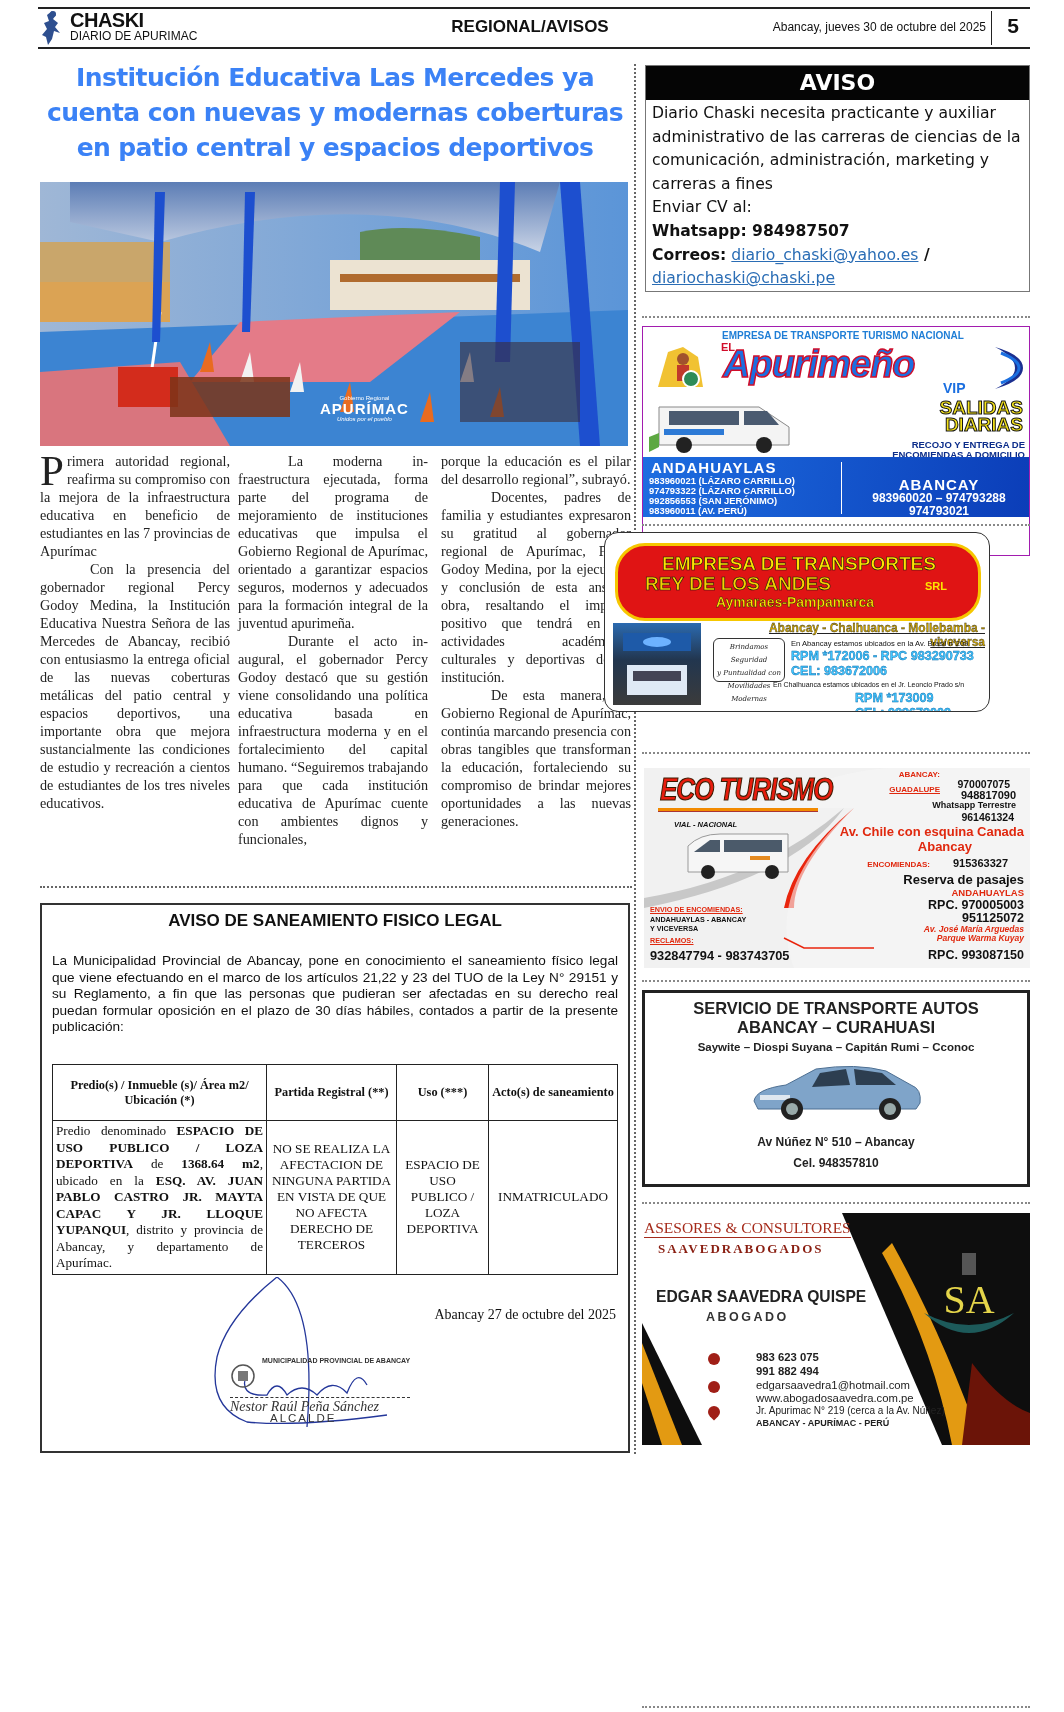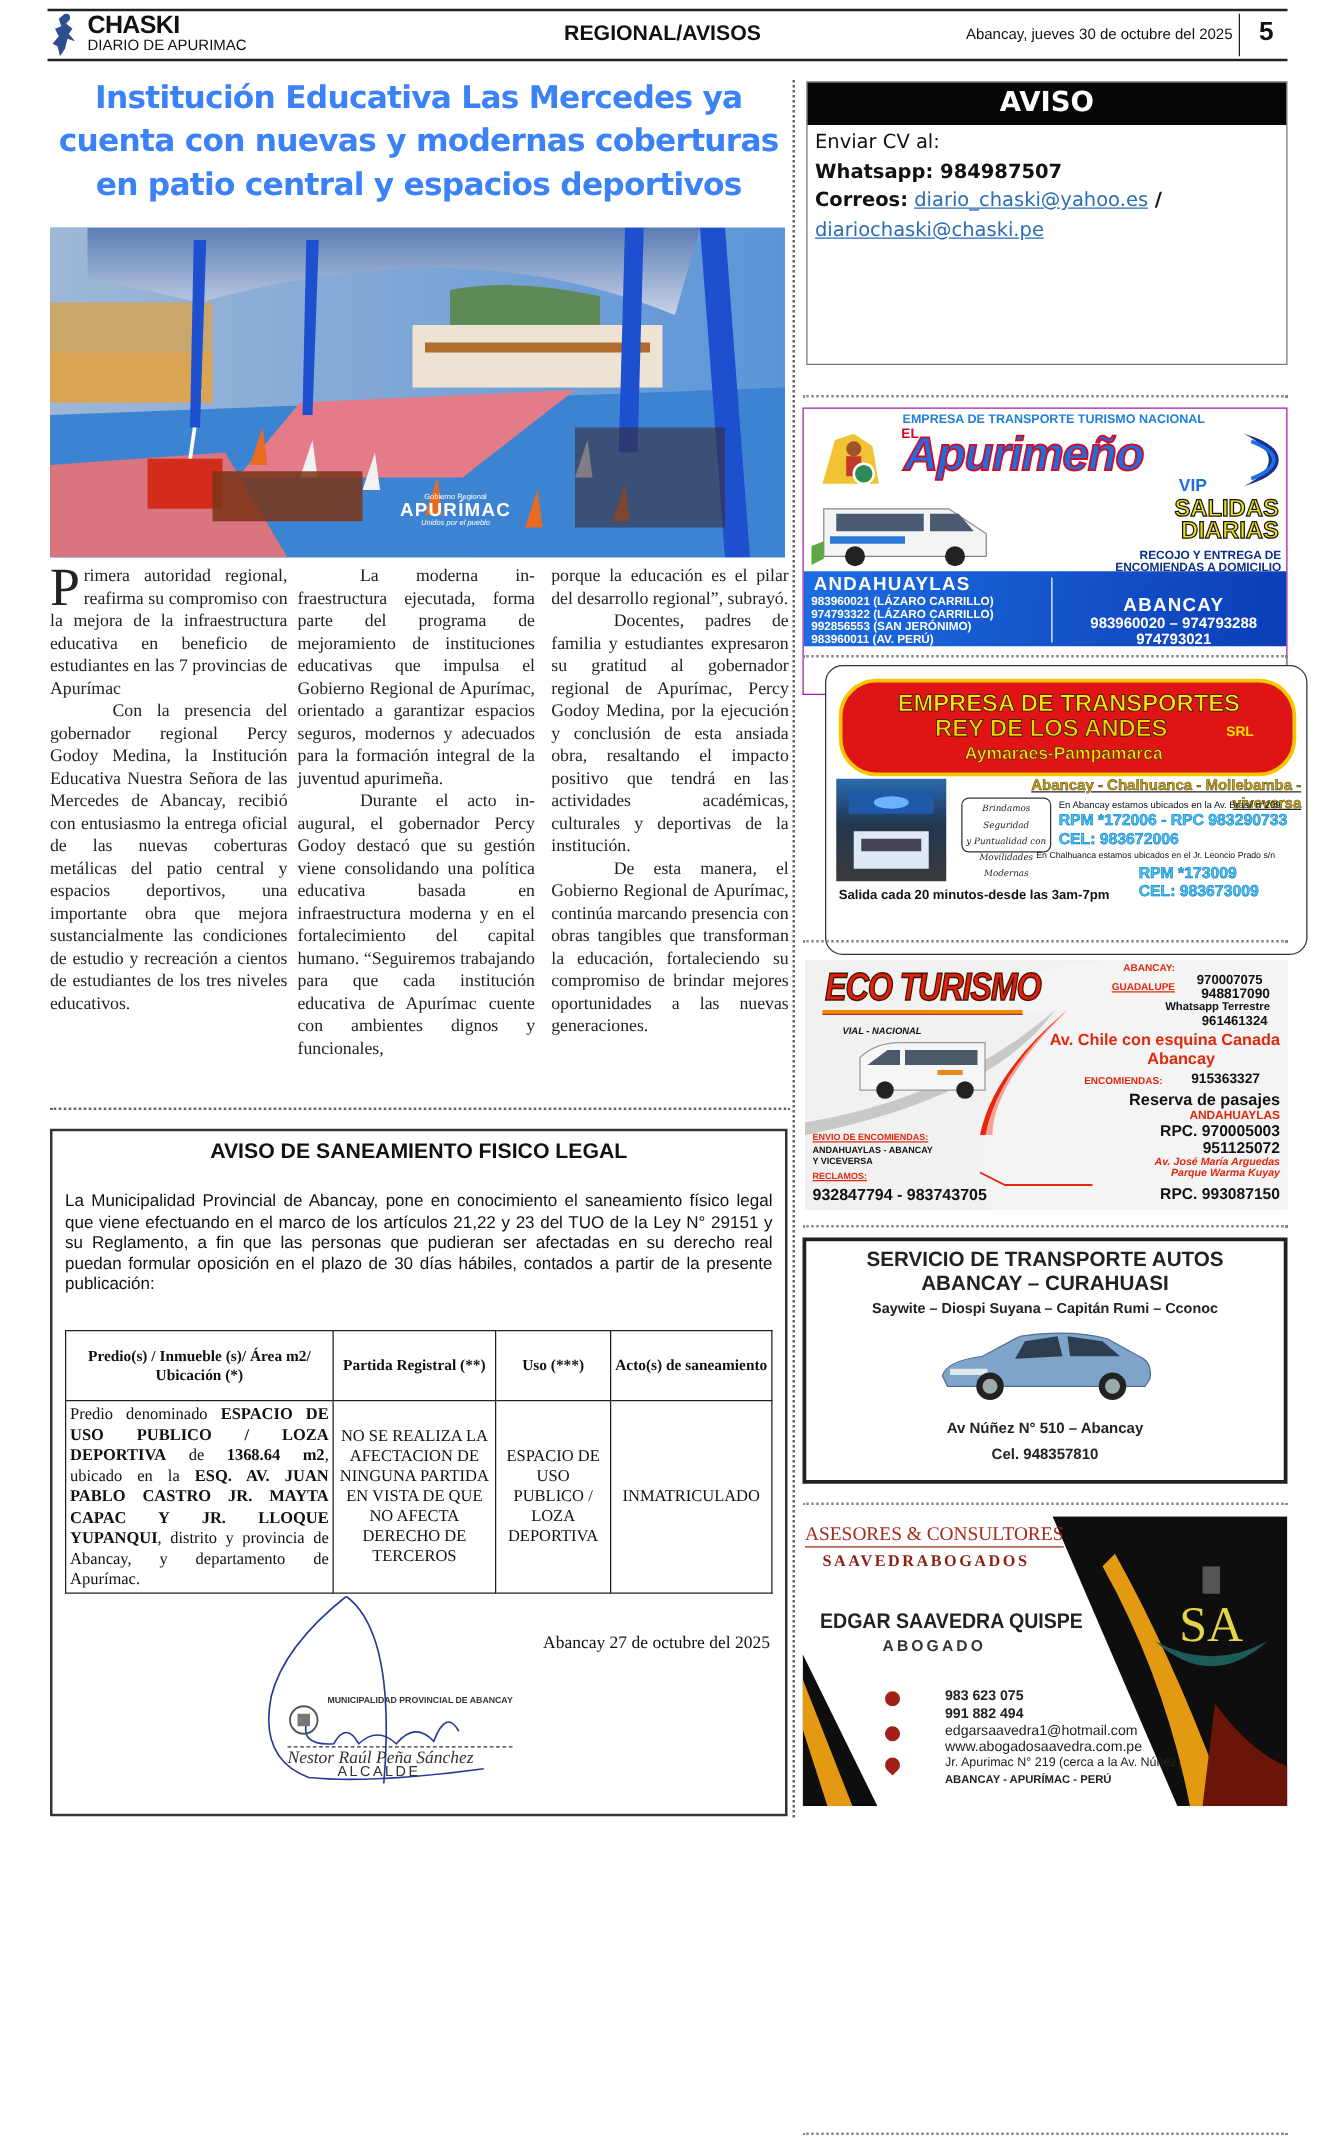--- a/index.html
+++ b/index.html
@@ -65,24 +65,24 @@
   .ad1 .andl { position: absolute; left: 6px; top: 149px; color: #fff; font-size: 9.4px; line-height: 10px; font-weight: bold; }
   .ad1 .vbar { position: absolute; left: 198px; top: 135px; width: 1px; height: 52px; background: #fff; }
   .ad1 .aba { position: absolute; left: 206px; top: 150px; width: 180px; text-align: center; color: #fff; font-weight: bold; }
   .ad1 .aba .n { font-size: 15px; letter-spacing: 1px; line-height: 15px; }
   .ad1 .aba .p { font-size: 12px; line-height: 13px; }
   .ad1 .van { position: absolute; left: 6px; top: 70px; width: 150px; height: 58px; }
   .ad1 .chev { position: absolute; left: 350px; top: 18px; width: 32px; height: 46px; }
   .ad1 .figure { position: absolute; left: 10px; top: 20px; width: 55px; height: 45px; }
 
   
-  .ad2 { left: 660px; top: 532px; width: 386px; height: 232px; background: #fff; border: 1.5px solid #333; border-radius: 14px; }
+  .ad2 { left: 604px; top: 532px; width: 386px; height: 180px; background: #fff; border: 1.5px solid #333; border-radius: 14px; }
   .ad2 .banner { position: absolute; left: 10px; top: 10px; width: 366px; height: 78px; background: #e01414; border-radius: 30px; border: 3px solid #f6c700; }
   .ad2 .l1 { position: absolute; left: 14px; top: 20px; width: 360px; text-align: center; font-size: 19px; font-weight: bold; color: #fde400; -webkit-text-stroke: 0.6px #111; }
-  .ad2 .l2 { position: absolute; left: 40px; top: 40px; width: 280px; text-align: center; font-size: 19px; font-weight: bold; color: #f3d100; -webkit-text-stroke: 0.6px #111; }
+  .ad2 .l2 { position: absolute; left: 40px; top: 40px; width: 280px; text-align: left; font-size: 19px; font-weight: bold; color: #f3d100; -webkit-text-stroke: 0.6px #111; }
   .ad2 .srl { position: absolute; left: 320px; top: 47px; font-size: 11px; font-weight: bold; color: #fde400; }
   .ad2 .l3 { position: absolute; left: 90px; top: 61px; width: 200px; text-align: center; font-size: 14px; font-weight: bold; color: #fde400; -webkit-text-stroke: 0.4px #111; }
   .ad2 .photo2 { position: absolute; left: 8px; top: 90px; width: 88px; height: 82px; background: linear-gradient(#2b6ab0,#22364f 45%,#3b3b3b); }
   .ad2 .route { position: absolute; left: 110px; top: 88px; width: 270px; text-align: right; font-size: 12px; font-weight: bold; color: #c9a000; -webkit-text-stroke: 0.3px #222; text-decoration: underline; }
   .ad2 .slogan { position: absolute; left: 108px; top: 105px; width: 72px; height: 44px; border: 1px solid #333; border-radius: 6px; font-family: "DejaVu Serif", serif; font-style: italic; font-size: 7px; line-height: 13px; text-align: center; padding-top: 2px; }
   .ad2 .loc1 { position: absolute; left: 186px; top: 106px; font-size: 7.6px; color: #111; }
   .ad2 .rpc1 { position: absolute; left: 186px; top: 116px; font-size: 12.6px; font-weight: bold; color: #3fc7ff; -webkit-text-stroke: 0.4px #0a66a8; }
   .ad2 .cel1 { position: absolute; left: 186px; top: 131px; font-size: 12.6px; font-weight: bold; color: #3fc7ff; -webkit-text-stroke: 0.4px #0a66a8; }
   .ad2 .loc2 { position: absolute; left: 168px; top: 148px; font-size: 7px; color: #111; }
   .ad2 .rpm2 { position: absolute; left: 250px; top: 158px; font-size: 12.6px; font-weight: bold; color: #3fc7ff; -webkit-text-stroke: 0.4px #0a66a8; }
@@ -223,20 +223,21 @@
   <p>Docentes, padres de familia y estudiantes ex­presaron su gratitud al go­bernador regional de Apurí­mac, Percy Godoy Medina, por la ejecución y conclu­sión de esta ansiada obra, re­saltando el impacto positivo que tendrá en las actividades académicas, culturales y de­portivas de la institución.</p>
   <p>De esta manera, el Gobierno Regional de Apurímac, continúa mar­cando presencia con obras tangibles que transforman la educación, fortaleciendo su compromiso de brindar mejores oportunidades a las nuevas generaciones.</p>
 </div>
 
 <div class="abs vdiv"></div>
 <div class="abs hdiv-left"></div>
 
 <div class="abs aviso">
   <div class="aviso-head">AVISO</div>
   <div class="aviso-body">
+    <div>Diario Chaski necesita practicante y auxiliar administrativo de las carreras de ciencias de la comunicación, administración, marketing y carreras a fines</div>
     <div>Enviar CV al:</div>
     <div class="bold">Whatsapp: 984987507</div>
     <div><span class="bold">Correos:</span> <a class="link">diario_chaski@yahoo.es</a><span class="bold"> /</span></div>
     <div><a class="link">diariochaski@chaski.pe</a></div>
   </div>
 </div>
 
 <div class="abs sep-dot" style="left:642px;top:316px;width:388px;"></div>
 
 <div class="abs ad ad1">

